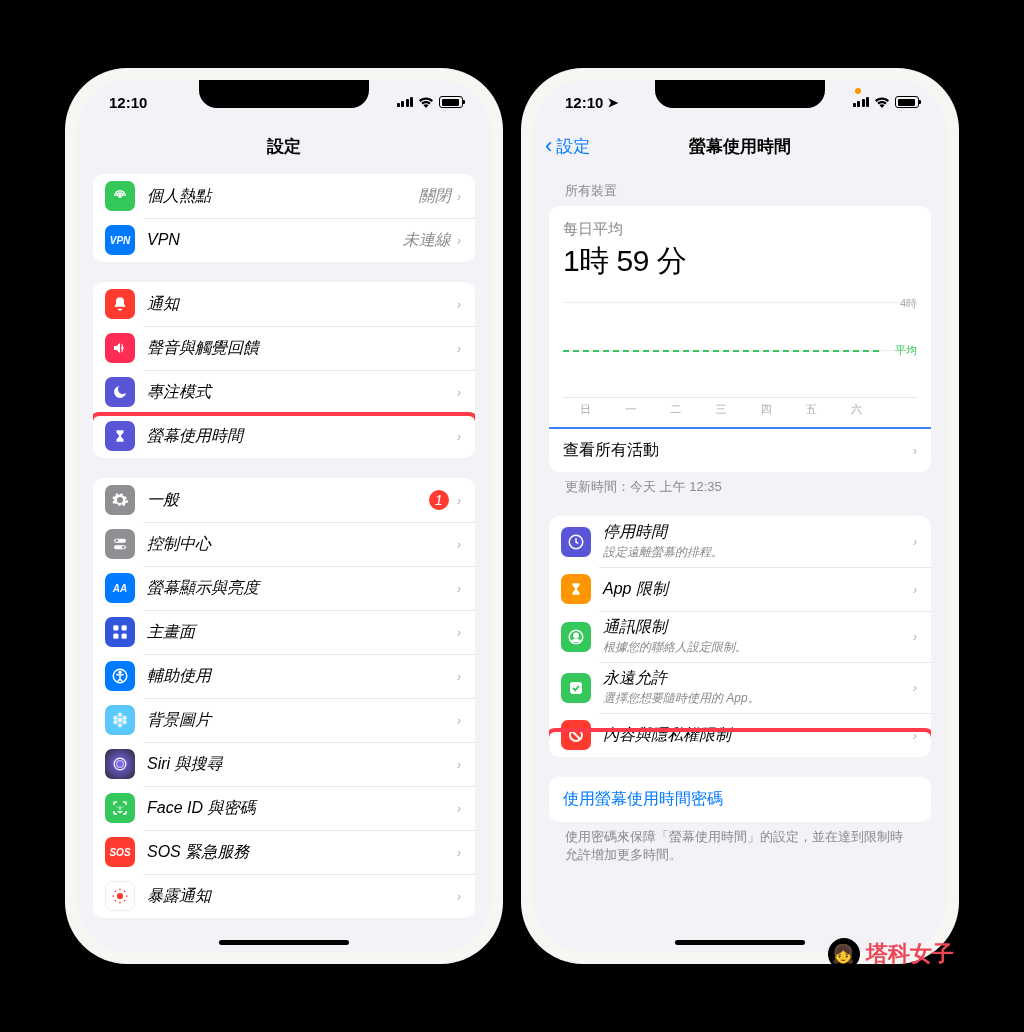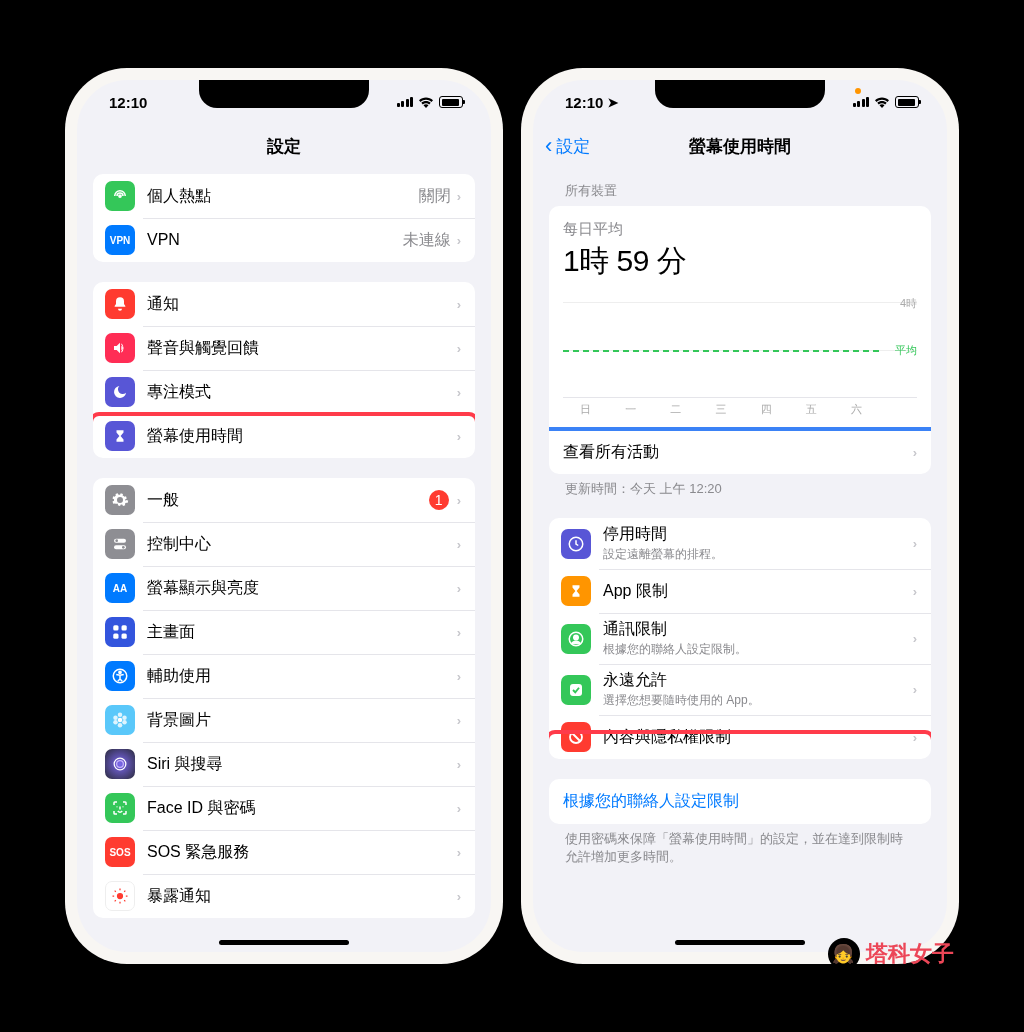--- a/index.html
+++ b/index.html
@@ -88,20 +88,21 @@
   font-size: 13px;
   color: #8a8a8e;
   padding: 6px 16px 0;
   line-height: 1.4;
 }
 .list-group {
   background: #fff;
   border-radius: 10px;
   margin-bottom: 20px;
   overflow: hidden;
+  font-style: italic;
 }
 .list-group.first { margin-top: 6px; }
 .row {
   display: flex;
   align-items: center;
   min-height: 44px;
   padding: 6px 14px 6px 12px;
   position: relative;
 }
 .row + .row::before {
@@ -229,21 +230,21 @@
 }
 .chart-xlabels {
   display: flex;
   margin-top: 4px;
   font-size: 11px;
   color: #aaa;
   padding-right: 38px;
 }
 .chart-xlabels span { flex: 1; text-align: center; }
 .view-all {
-  border-top: 4px solid #3b82f6;
+  border-top: 2px solid #3b82f6;
   margin: 10px -14px -10px;
   padding: 11px 14px;
   display: flex;
   align-items: center;
   font-size: 16px;
 }
 .passcode-link {
   background: #fff;
   border-radius: 10px;
   padding: 12px 14px;
@@ -548,21 +549,21 @@
             <span>三</span>
             <span>四</span>
             <span>五</span>
             <span>六</span>
           </div>
         <div class="view-all">
           <span class="row-label">查看所有活動</span>
           <span class="chev">›</span>
         </div>
       </div>
-      <div class="group-footer" style="margin-bottom:20px">更新時間：今天 上午 12:20</div>
+      <div class="group-footer" style="margin-bottom:20px">更新時間：今天 上午 12:35</div>
 
       <div class="list-group" style="position:relative">
         <div class="row">
           <div class="icon-box" style="background:#5856d6">
             <svg width="18" height="18" viewBox="0 0 24 24" fill="none" stroke="#fff" stroke-width="2">
                 <circle cx="12" cy="12" r="9"></circle>
                 <path d="M12 7v5l3 2"></path>
               </svg>
           </div>
           <div class="row-text">
@@ -618,21 +619,21 @@
           </div>
           <div class="row-text">
             <div class="row-label">內容與隱私權限制</div>
           </div>
           <span class="chev">›</span>
         </div>
         <div class="highlight-box" style="left:-4px;right:-4px;top:212px;height:58px"></div>
       </div>
 
       <div class="passcode-link">
-        <span>根據您的聯絡人設定限制</span>
+        <span>使用螢幕使用時間密碼</span>
       </div>
       <div class="group-footer">使用密碼來保障「螢幕使用時間」的設定，並在達到限制時允許增加更多時間。</div>
     </div>
     <div class="home-indicator"></div>
   </div>
 </div>
 
 <div class="watermark">
   <span class="face">👧</span>
   <span>塔科女子</span>

